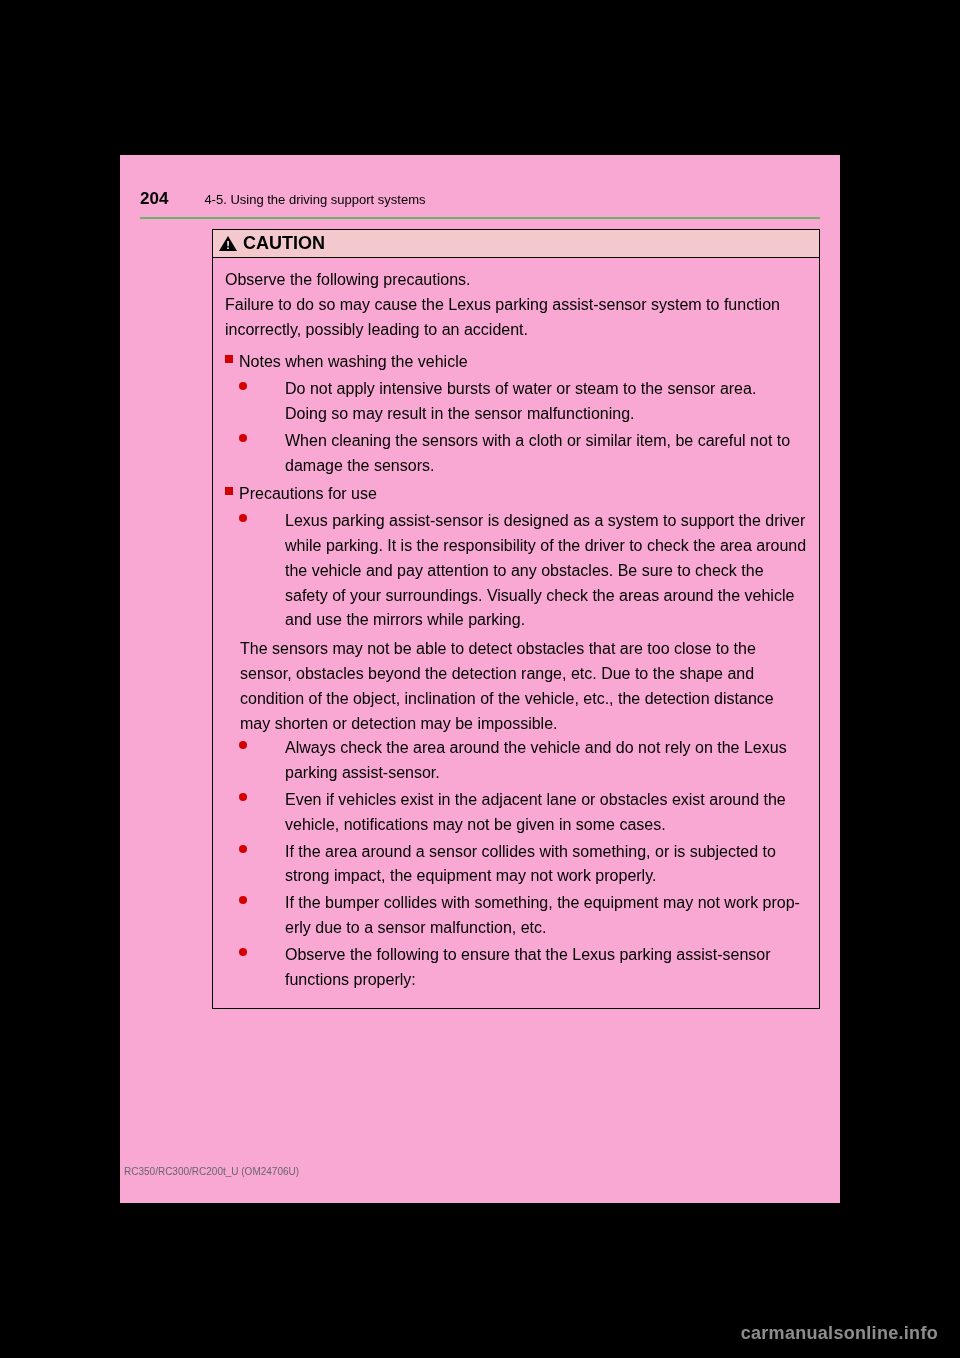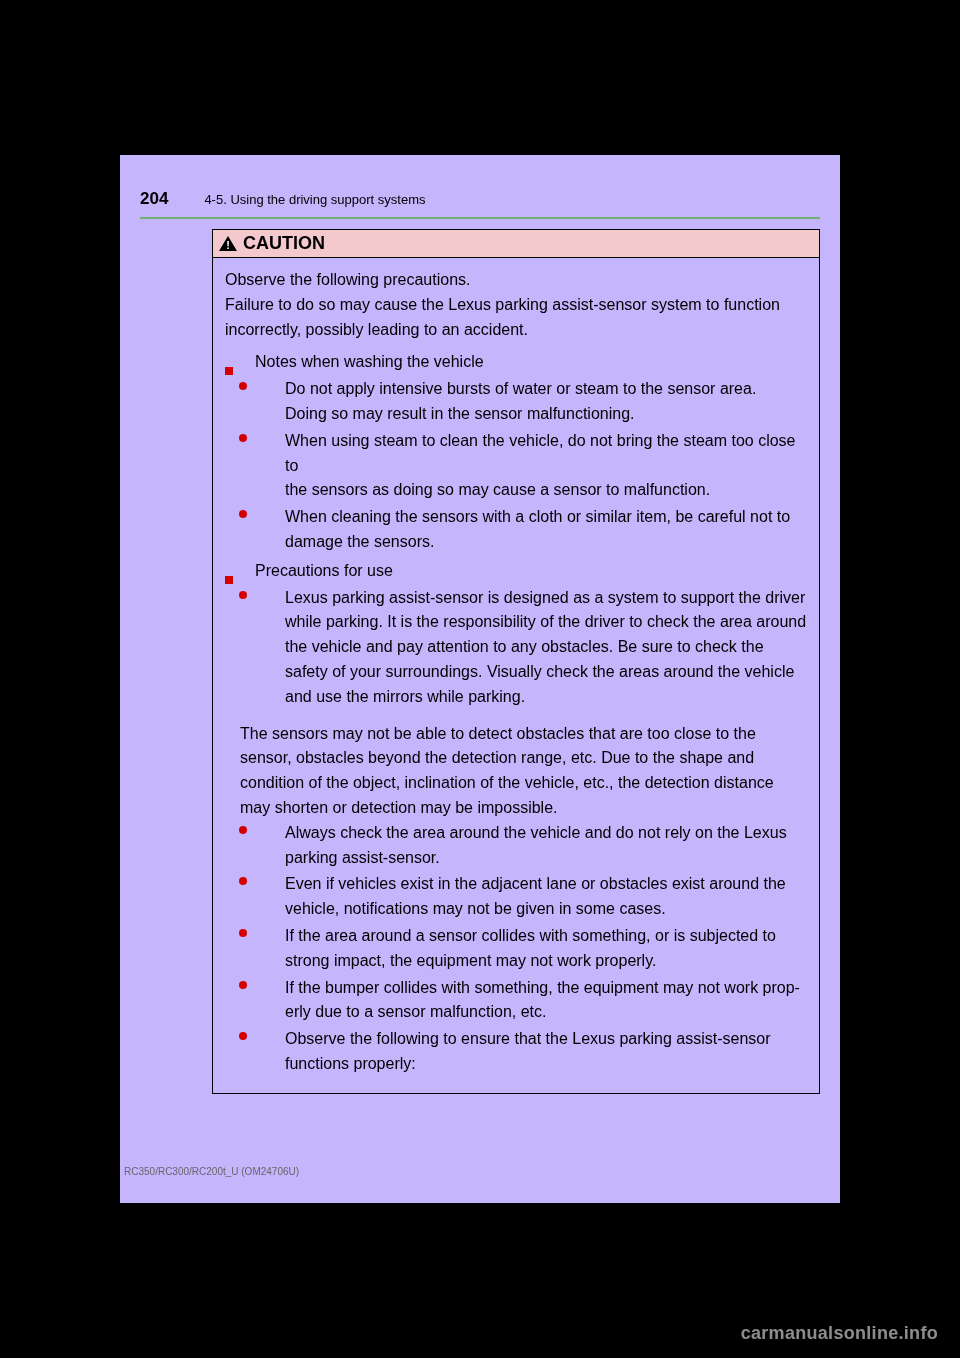--- a/index.html
+++ b/index.html
@@ -9,21 +9,21 @@
     }
     body {
       background: #000;
       width: 960px;
       height: 1358px;
       font-family: Arial, Helvetica, sans-serif;
       position: relative;
       overflow: hidden;
     }
     .page {
-      background: #c4b5fd;
+      background: #f9a8d4;
       position: absolute;
       left: 120px;
       top: 155px;
       width: 720px;
       height: 1048px;
     }
     .header {
       display: flex;
       align-items: baseline;
       padding: 34px 20px 8px 20px;
@@ -80,23 +80,22 @@
       color: #000;
     }
     .intro {
       margin-bottom: 8px;
     }
     .section {
       margin-bottom: 4px;
     }
     .section-head {
       display: flex;
-      align-items: flex-end;
+      align-items: flex-start;
       margin-bottom: 2px;
-      gap: 16px;
     }
     .red-square {
       width: 8px;
       height: 8px;
       background: #d40000;
       flex-shrink: 0;
       margin-top: 5px;
       margin-right: 6px;
     }
     .section-title {
@@ -119,21 +118,21 @@
       background: #d40000;
       flex-shrink: 0;
       margin-top: 5px;
       margin-right: 7px;
     }
     .bullet-text {
       flex: 1;
     }
     .sub-para {
       padding-left: 15px;
-      margin-top: 12px;
+      margin-top: 4px;
     }
     .footer-left {
       position: absolute;
       bottom: 26px;
       left: 4px;
       font-size: 10px;
       color: #666;
     }
     .watermark {
       position: absolute;
@@ -177,25 +176,20 @@
             <span class="section-title">Notes when washing the vehicle</span>
           </div>
           <ul class="bullet-list">
             <li class="bullet-item">
               <span class="red-dot"></span>
               <span class="bullet-text" style="white-space: pre-line;">Do not apply intensive bursts of water or steam to the sensor area.
 Doing so may result in the sensor malfunctioning.</span>
             </li>
             <li class="bullet-item">
               <span class="red-dot"></span>
-              <span class="bullet-text" style="white-space: pre-line;">When using steam to clean the vehicle, do not bring the steam too close to
-the sensors as doing so may cause a sensor to malfunction.</span>
-            </li>
-            <li class="bullet-item">
-              <span class="red-dot"></span>
               <span class="bullet-text" style="white-space: pre-line;">When cleaning the sensors with a cloth or similar item, be careful not to
 damage the sensors.</span>
             </li>
           </ul>
         </div>
 
         <div class="section">
           <div class="section-head">
             <span class="red-square"></span>
             <span class="section-title">Precautions for use</span>

